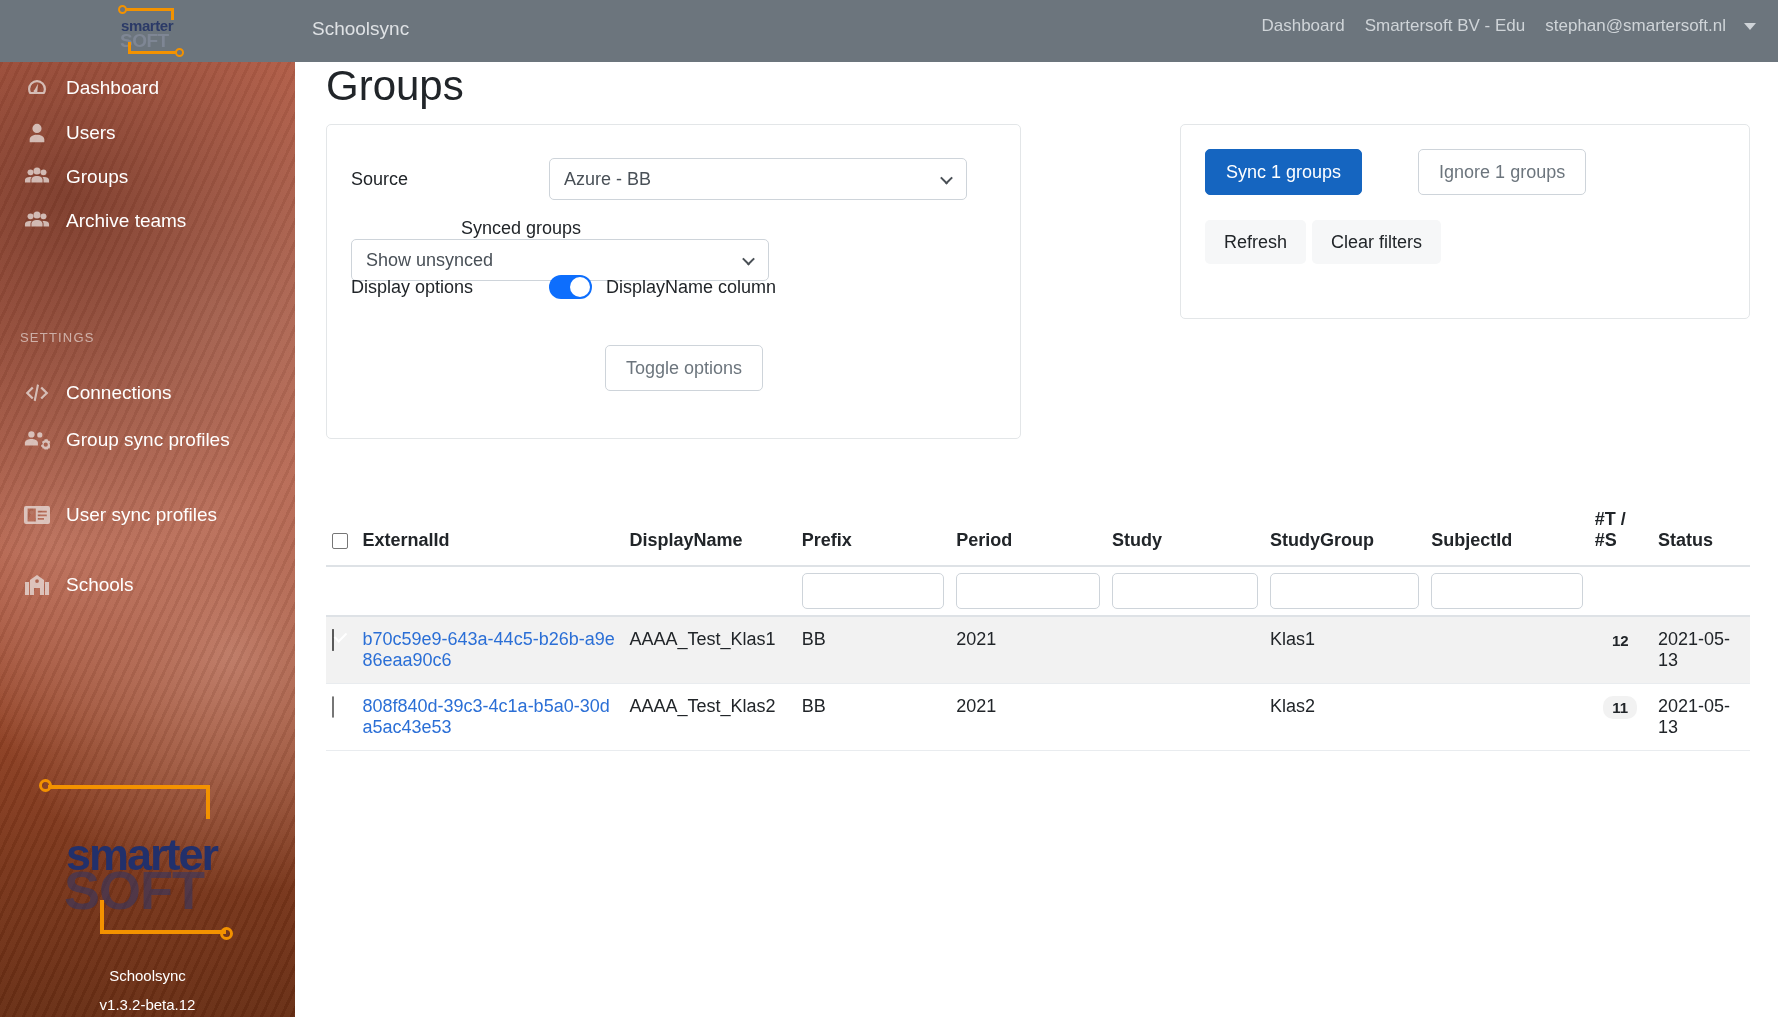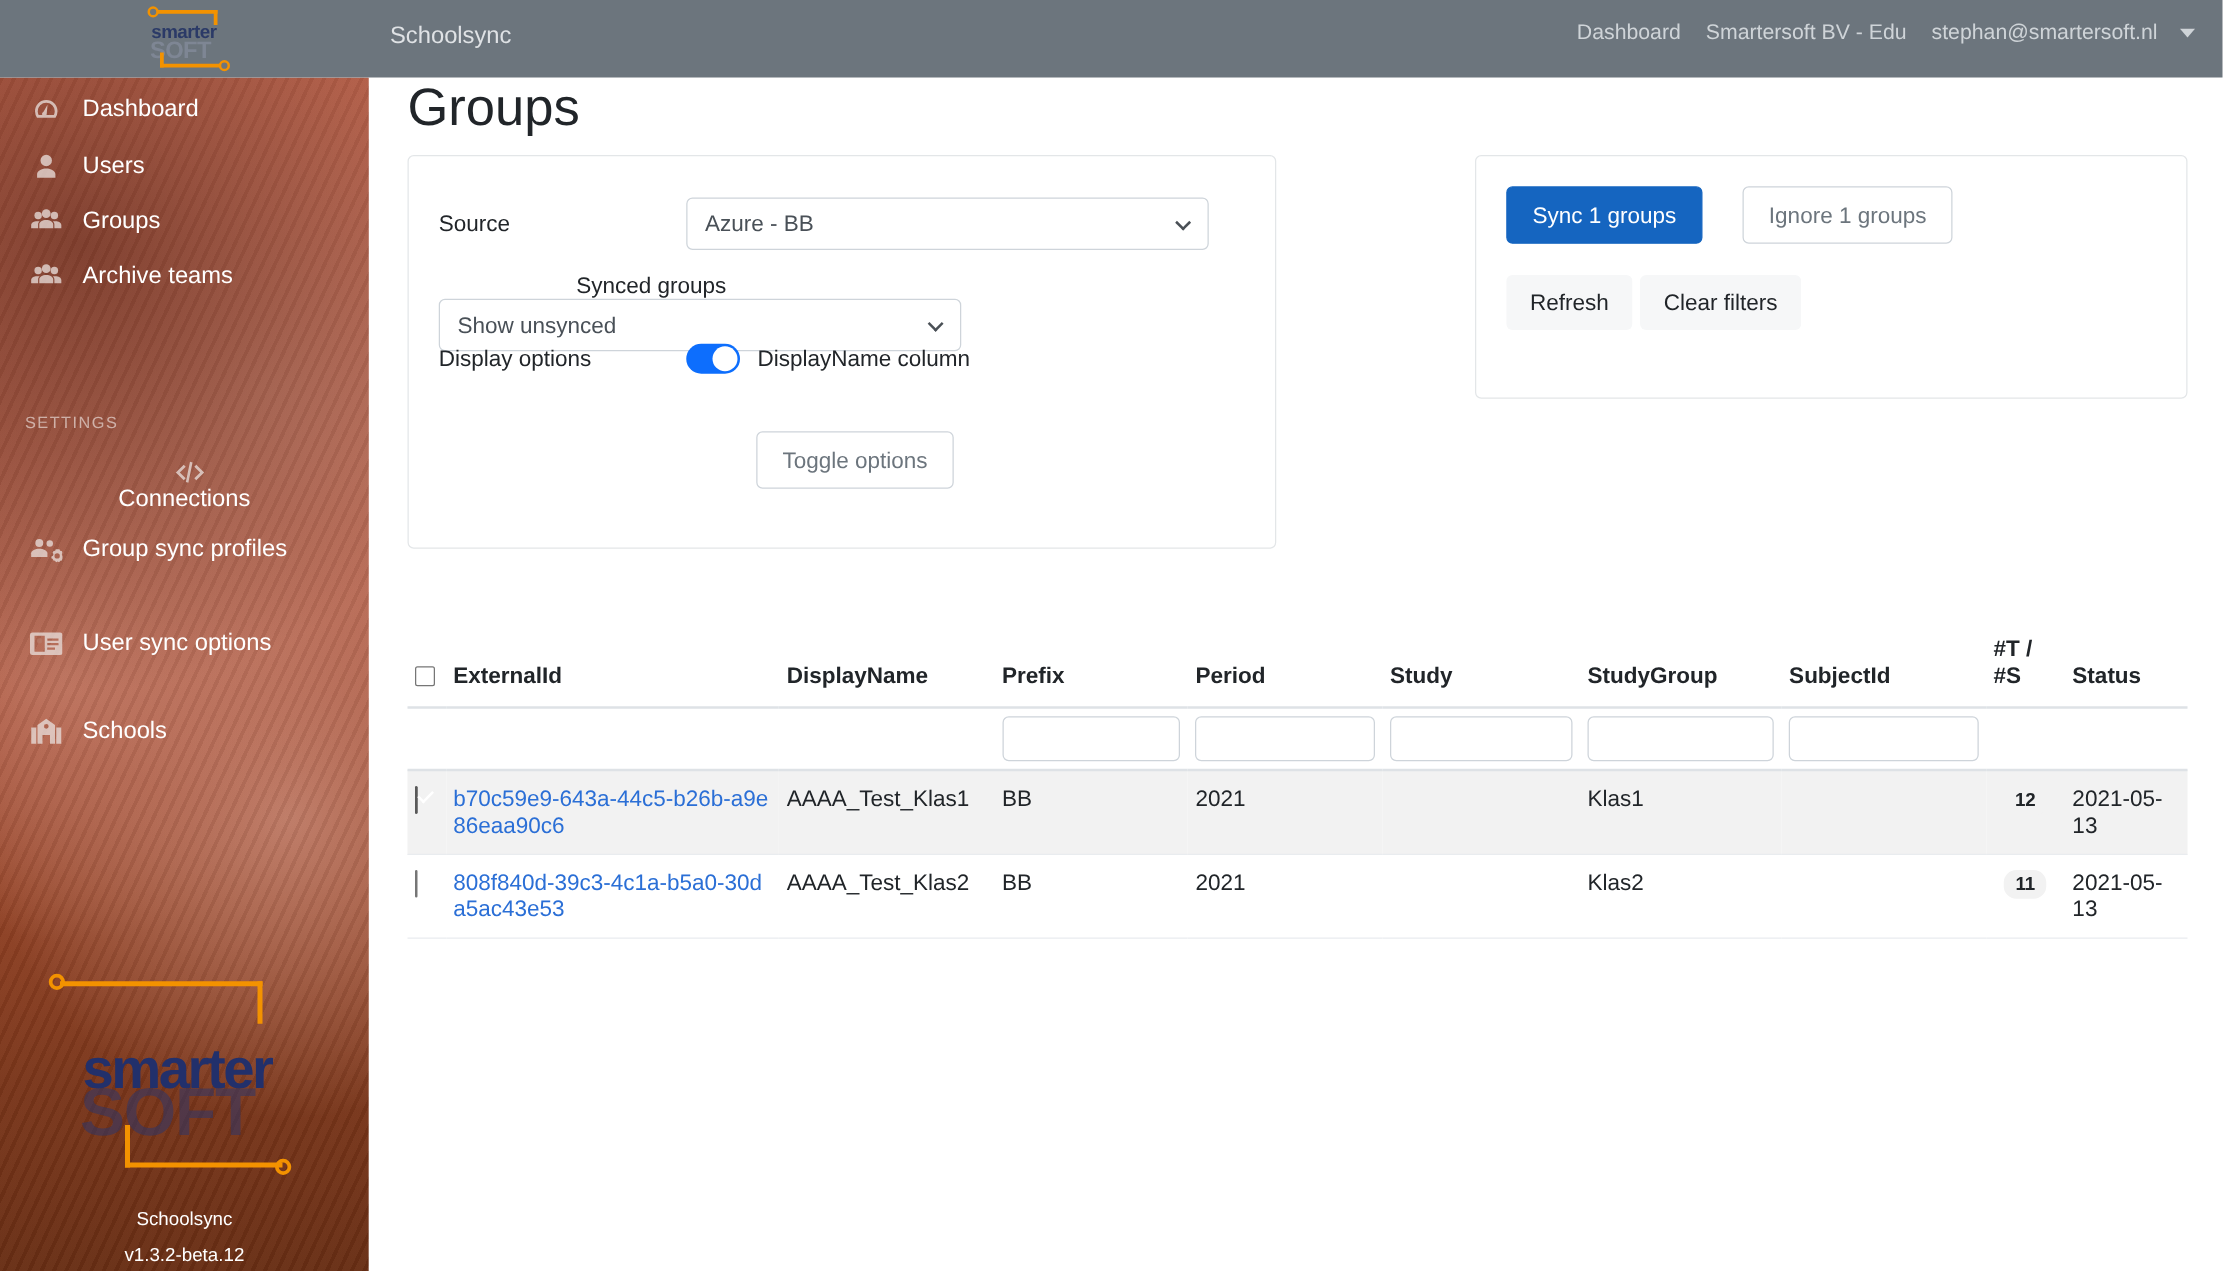--- a/index.html
+++ b/index.html
@@ -328,21 +328,21 @@
             <circle cx="21" cy="7" r="3.2"></circle>
             <circle cx="14" cy="5.5" r="3.8"></circle>
             <path d="M14 11c-3.3 0-6 1.7-6 3.9V18h12v-3.1c0-2.2-2.7-3.9-6-3.9zM6 12c-2.6 0-5 1.4-5 3.2V18h6v-3.1c0-1.1.5-2.1 1.3-2.8A8 8 0 0 0 6 12zm16 0a8 8 0 0 0-2.3.1c.8.7 1.3 1.7 1.3 2.8V18h6v-2.8c0-1.8-2.4-3.2-5-3.2z"></path>
           </svg>
       </span>
       <span>Archive teams</span>
     </a>
 
     <div class="sidebar-section" style="top:268px;text-align:right;">SETTINGS</div>
 
-    <a class="nav-item" style="top:305px;flex-direction:column;" href="#">
+    <a class="nav-item" style="top:305px;" href="#">
       <span class="ico">
         <svg width="26" height="22" viewBox="0 0 28 22">
             <path d="M8.6 4.3 1.8 11l6.8 6.7 1.7-1.7L5.2 11l5.1-5-1.7-1.7zm10.8 0-1.7 1.7 5.1 5-5.1 5 1.7 1.7L26.2 11l-6.8-6.7zM16.2 2.4l-2.2-.7-3.6 17.4 2.2.7 3.6-17.4z"></path>
           </svg>
       </span>
       <span>Connections</span>
     </a>
 
     <a class="nav-item" style="top:352px;" href="#">
       <span class="ico">
@@ -356,21 +356,21 @@
       <span>Group sync profiles</span>
     </a>
 
     <a class="nav-item" style="top:427px;" href="#">
       <span class="ico">
         <svg width="26" height="22" viewBox="0 0 26 20">
             <path d="M2 1h22a2 2 0 0 1 2 2v14a2 2 0 0 1-2 2H2a2 2 0 0 1-2-2V3a2 2 0 0 1 2-2zm1.6 2.6v12.8h8.2V3.6H3.6zm10.2 2.2v1.8h9V5.8h-9zm0 3.6v1.8h9V9.4h-9zm0 3.6v1.8h6.2V13h-6.2z"></path>
             <circle cx="7.7" cy="7.6" r="2.1" fill="#b87a68"></circle>
           </svg>
       </span>
-      <span>User sync options</span>
+      <span>User sync profiles</span>
     </a>
 
     <a class="nav-item" style="top:497px;" href="#">
       <span class="ico">
         <svg width="26" height="22" viewBox="0 0 26 22">
             <path d="M1 8h4v13H1V8zm20 0h4v13h-4V8zM13 1 6 6v15h4v-7h6v7h4V6l-7-5zm0 4.2a1.9 1.9 0 1 1 0 3.8 1.9 1.9 0 0 1 0-3.8z"></path>
           </svg>
       </span>
       <span>Schools</span>
     </a>
@@ -424,21 +424,21 @@
       </div>
       <div class="toggle-label">DisplayName column</div>
     </div>
 
     <div class="f-row" style="left:250px; top:220px;">
       <button class="btn btn-outline">Toggle options</button>
     </div>
   </div>
 
   <div class="card card-actions">
-    <div class="f-row" style="left:24px; top:24px; gap:4px;">
+    <div class="f-row" style="left:24px; top:24px; gap:28px;">
       <button class="btn btn-primary">Sync 1 groups</button>
       <button class="btn btn-outline">Ignore 1 groups</button>
     </div>
     <div class="f-row" style="left:24px; top:95px; gap:6px;">
       <button class="btn btn-light">Refresh</button>
       <button class="btn btn-light">Clear filters</button>
     </div>
   </div>
 
   <table class="tbl">

